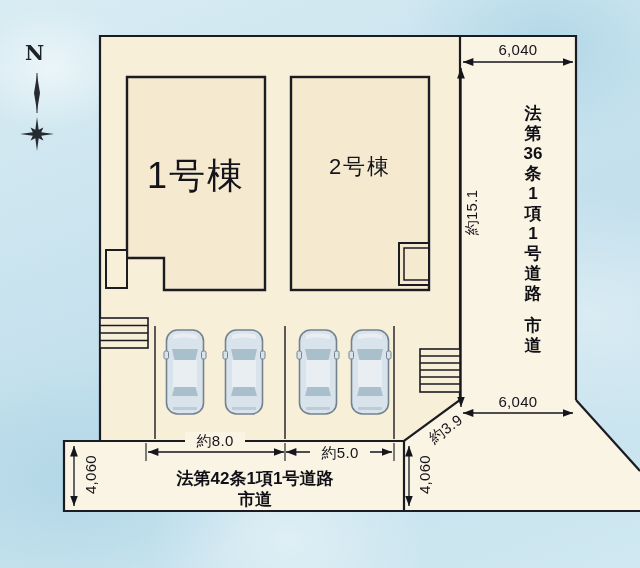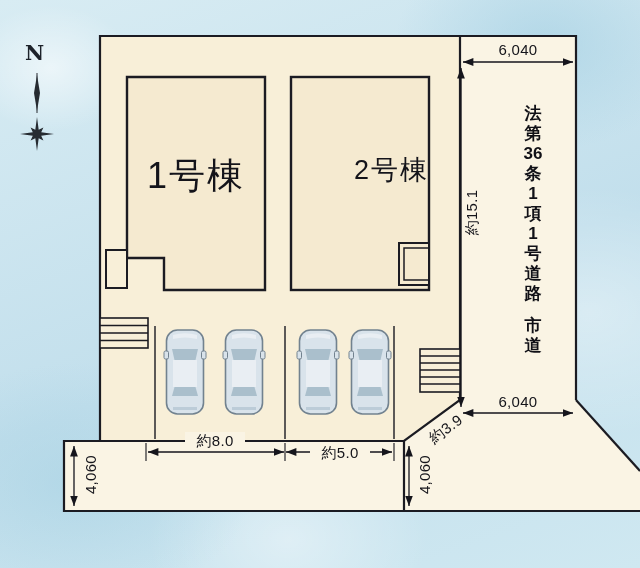--- a/index.html
+++ b/index.html
@@ -13,21 +13,21 @@
       radial-gradient(260px 180px at 92% 55%, rgba(255,255,255,.35), rgba(255,255,255,0) 70%),
       radial-gradient(240px 160px at 12% 85%, rgba(164,208,226,.55), rgba(164,208,226,0) 75%),
       radial-gradient(200px 150px at 45% 95%, rgba(255,255,255,.4), rgba(255,255,255,0) 70%),
       linear-gradient(160deg,#d8ecf3,#c2dfec 55%,#cfe8f1);
   }
   svg.plan{position:absolute;left:0;top:0;}
   .t{position:absolute;color:#14141a;}
   .center{text-align:center;}
   .dim{font-size:15px;font-weight:500;letter-spacing:.3px;}
   #t-b1{left:127px;top:152px;width:138px;font-size:36px;font-weight:500;letter-spacing:2px;}
-  #t-b2{left:291px;top:152px;width:138px;font-size:27px;font-weight:500;letter-spacing:2px;text-align:right;}
+  #t-b2{left:291px;top:152px;width:138px;font-size:22px;font-weight:500;letter-spacing:2px;}
   #t-6040-top{left:461px;top:41px;width:114px;}
   #t-6040-bot{left:461px;top:393px;width:114px;}
   #t-151{left:446px;top:203px;width:52px;transform:rotate(-90deg);}
   #t-390{left:421px;top:420px;width:50px;transform:rotate(-36deg);}
   #t-80{left:185px;top:432px;width:60px;background:#faf4e4;}
   #t-50{left:310px;top:444px;width:60px;background:#faf4e4;}
   #t-4060-l{left:66px;top:466px;width:48px;transform:rotate(-90deg);}
   #t-4060-r{left:400px;top:466px;width:48px;transform:rotate(-90deg);}
   #t-n{left:25px;top:40px;width:25px;font-family:"DejaVu Serif","Liberation Serif",serif;
        font-size:21px;font-weight:bold;color:#1d222a;}
@@ -137,14 +137,18 @@
     <span>項</span>
     <span>1</span>
     <span>号</span>
     <span>道</span>
     <span>路</span>
     <span class="vgap"></span>
     <span>市</span>
     <span>道</span>
   </div>
 
+  <div class="t center broad">
+    <div>法第42条1項1号道路</div>
+    <div>市道</div>
+  </div>
 
 </div>
 
 </body></html>

